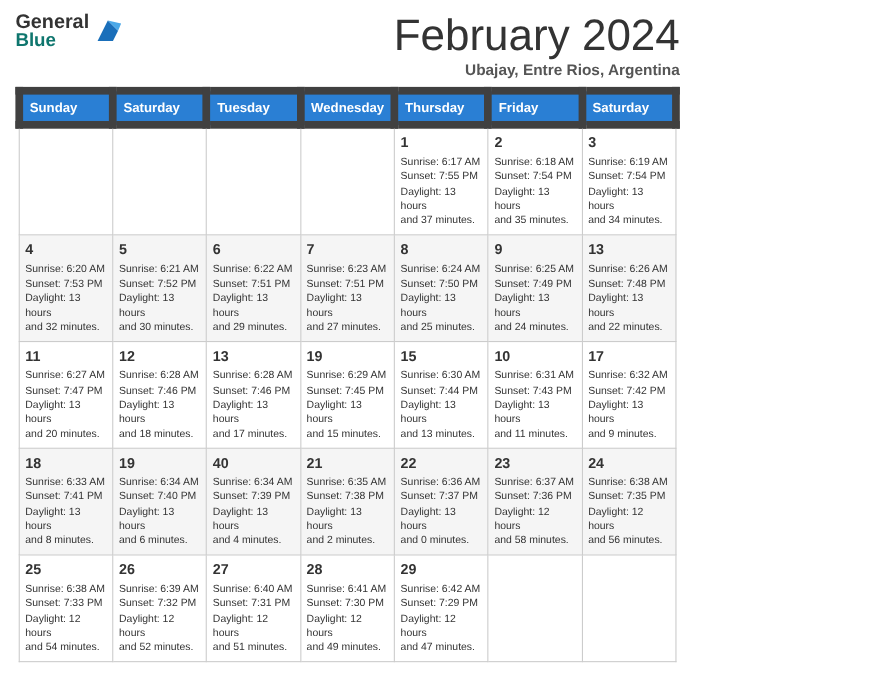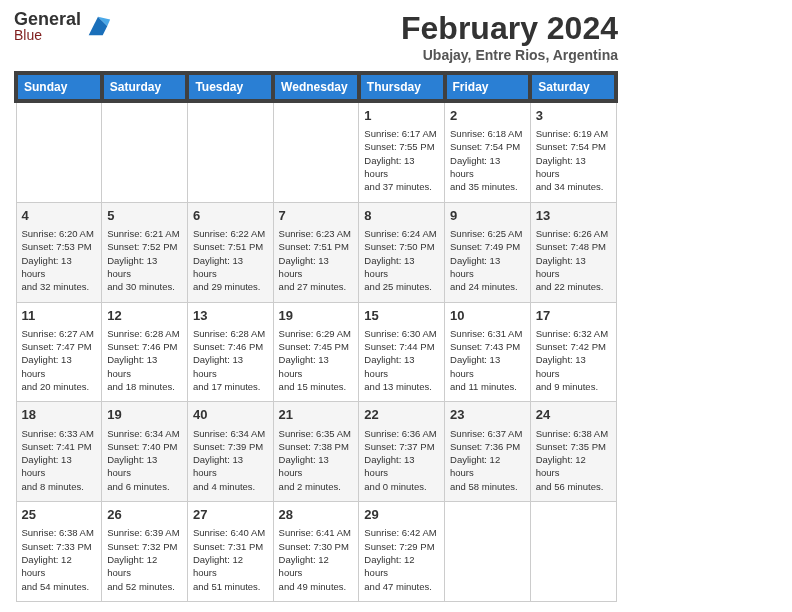--- a/index.html
+++ b/index.html
@@ -31,55 +31,55 @@
       display: flex;
       flex-direction: column;
       line-height: 1;
     }
     .logo-general {
       font-size: 18px;
       font-weight: bold;
       color: #333;
     }
     .logo-blue {
-      font-size: 14px;
-      font-weight: normal;
-      color: #7f1d1d;
+      font-size: 17px;
+      font-weight: bold;
+      color: #0f766e;
     }
     .logo-icon {
       width: 28px;
       height: 28px;
       margin-left: 3px;
     }
     .title-section {
       text-align: right;
     }
     .calendar-title {
-      font-size: 32px;
-      font-weight: bold;
+      font-size: 40px;
+      font-weight: normal;
       color: #333;
     }
     .calendar-subtitle {
       font-size: 14px;
       color: #555;
       font-weight: bold;
     }
     .calendar-table {
       width: 100%;
       border-collapse: collapse;
       flex: 1;
     }
     .calendar-table th {
       background-color: #2a7fd4;
       color: #fff;
       font-size: 12px;
       font-weight: bold;
       text-align: left;
       padding: 5px 6px;
-      border: 4px solid #404040;
+      border: 7px solid #404040;
     }
     .calendar-table td {
       border: 1px solid #ccc;
       vertical-align: top;
       padding: 4px 5px;
       width: calc(100% / 7);
       height: 82px;
     }
     .cell-content {
       font-size: 9.5px;

